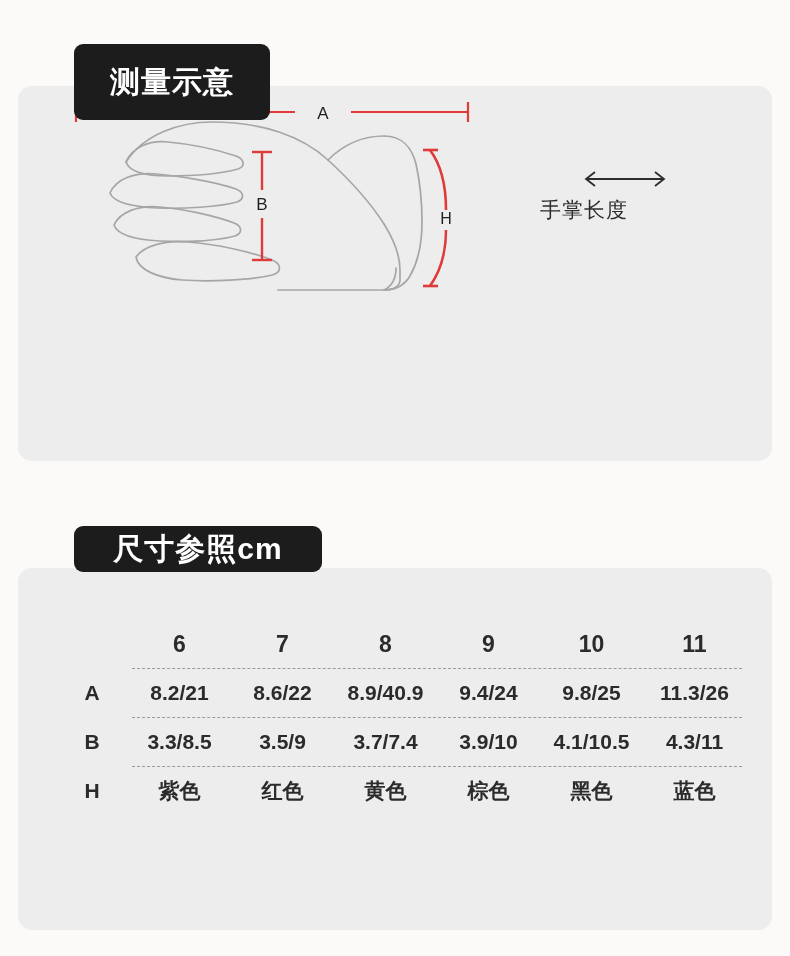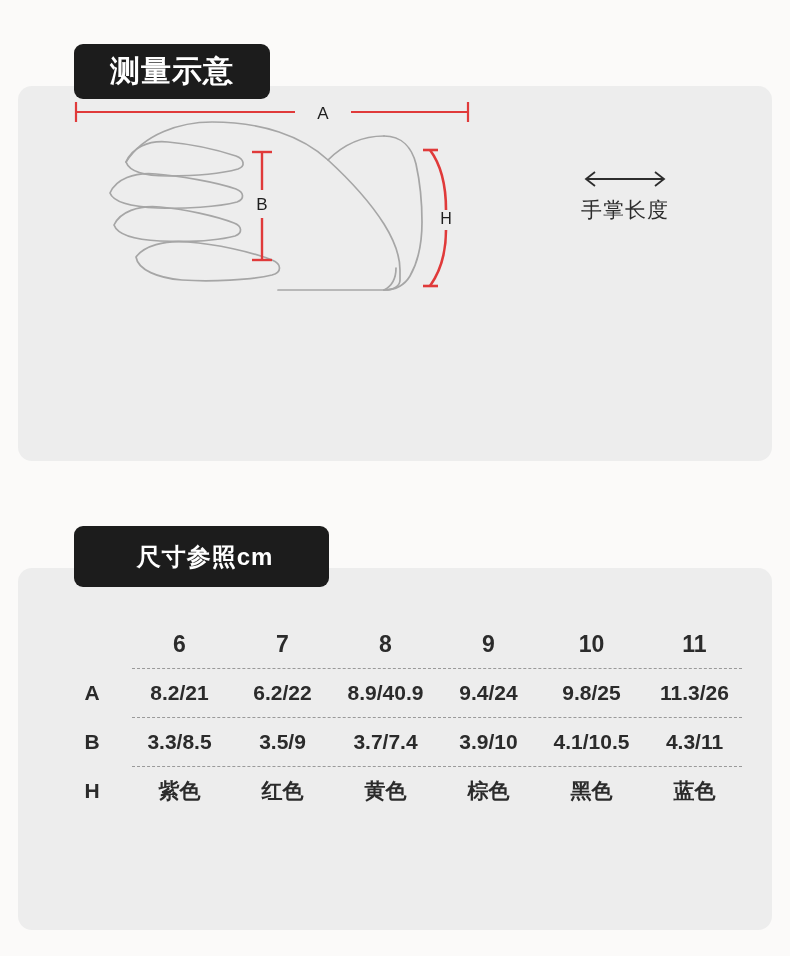--- a/index.html
+++ b/index.html
@@ -39,59 +39,57 @@
 
   
   #measure-section {
     top: 86px;
     height: 375px;
   }
   #measure-badge {
     left: 74px;
     top: 44px;
     width: 196px;
-    height: 55px;
+    height: 76px;
     font-size: 30px;
   }
   #hand-figure {
     position: absolute;
     left: 40px;
     top: 90px;
     width: 460px;
     height: 230px;
   }
   #palm-note {
     position: absolute;
     left: 540px;
     top: 168px;
     width: 170px;
-    text-align: center;
   }
   #palm-note .arrow-svg {
     display: block;
     margin: 0 auto 6px auto;
   }
   #palm-note .note-text {
     font-size: 21px;
     color: #2d2d2d;
     letter-spacing: 1px;
   }
 
   
   #size-section {
     top: 568px;
     height: 362px;
   }
   #size-badge {
     left: 74px;
     top: 526px;
     width: 248px;
-    height: 61px;
-    font-size: 24px;
-    padding-left: 7px;
+    height: 46px;
+    font-size: 30px;
   }
 
   .table-wrap {
     position: absolute;
     left: 38px;
     top: 52px;
     width: 690px;
   }
   table.size-table {
     border-collapse: collapse;
@@ -223,21 +221,21 @@
         <tr class="dashed">
           <td></td>
           <td colspan="6">
               <div class="dash-line"></div>
             </td>
         </tr>
 
         <tr>
           <td class="rowlabel">A</td>
           <td class="cell-normal">8.2/21</td>
-          <td class="cell-normal">6.2/22</td>
+          <td class="cell-normal">8.6/22</td>
           <td class="cell-normal">8.9/40.9</td>
           <td class="cell-normal">9.4/24</td>
           <td class="cell-normal">9.8/25</td>
           <td class="cell-normal">11.3/26</td>
         </tr>
 
         <tr class="dashed">
           <td></td>
           <td colspan="6">
               <div class="dash-line"></div>

